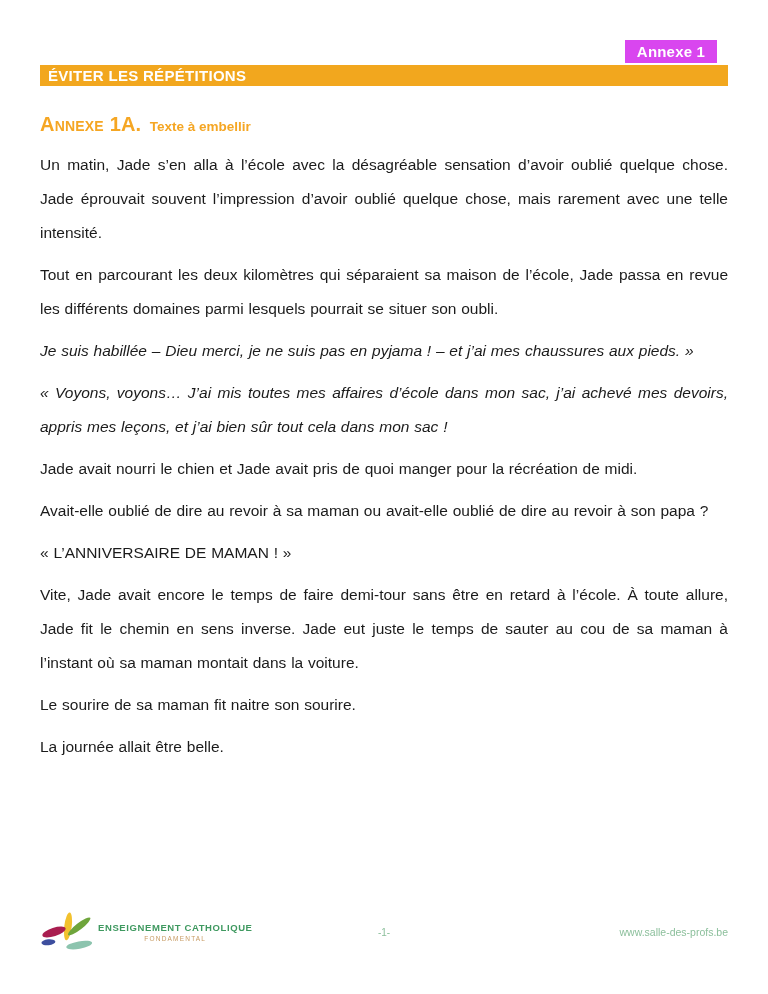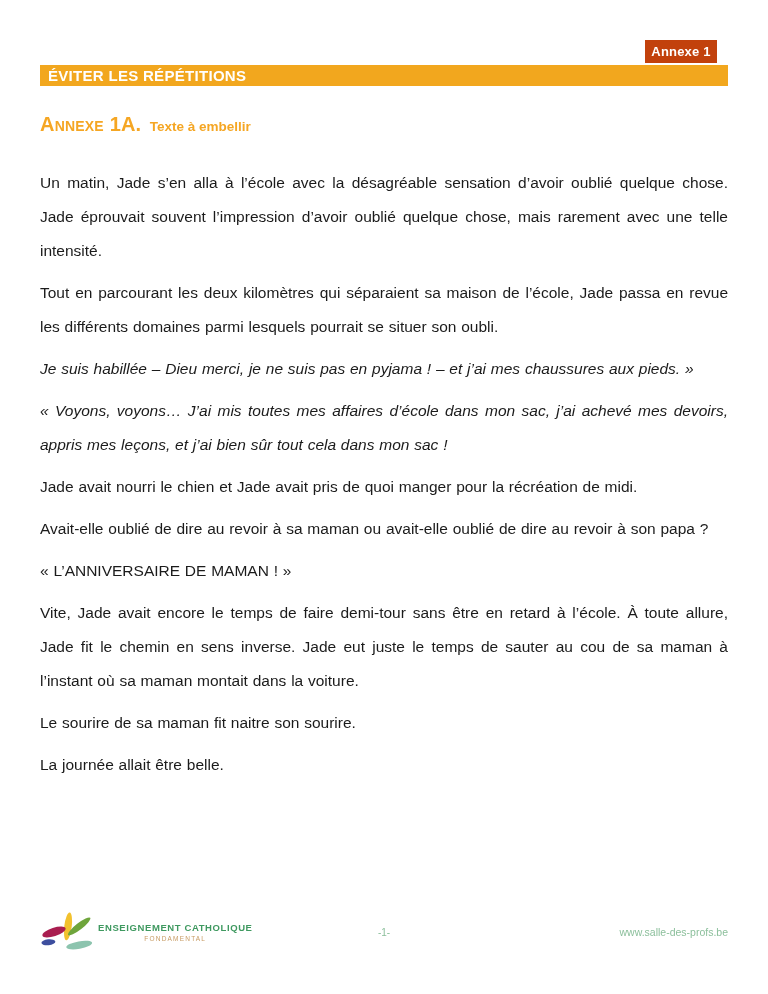--- a/index.html
+++ b/index.html
@@ -14,44 +14,44 @@
   }
   .content {
     padding: 40px 40px 0 40px;
   }
   .badge-row {
     text-align: right;
     padding-right: 11px;
   }
   .annexe-badge {
     display: inline-block;
-    background: #c2410c;
+    background: #d946ef;
     color: #ffffff;
-    font-size: 13px;
+    font-size: 15px;
     font-weight: bold;
-    width: 72px;
+    width: 92px;
     height: 23px;
     line-height: 23px;
     text-align: center;
     letter-spacing: 0.2px;
   }
   .title-bar {
     margin-top: 2px;
     background: #f2a71e;
     color: #ffffff;
     height: 21px;
     line-height: 21px;
     font-size: 15px;
     font-weight: bold;
     padding-left: 8px;
     letter-spacing: 0.3px;
   }
   .section-heading {
     margin-top: 27px;
-    margin-bottom: 30px;
+    margin-bottom: 12px;
     color: #f5a623;
   }
   .section-label {
     font-variant: small-caps;
     font-size: 20px;
     font-weight: bold;
     letter-spacing: 0.2px;
   }
   .section-subtitle {
     font-size: 13.5px;

